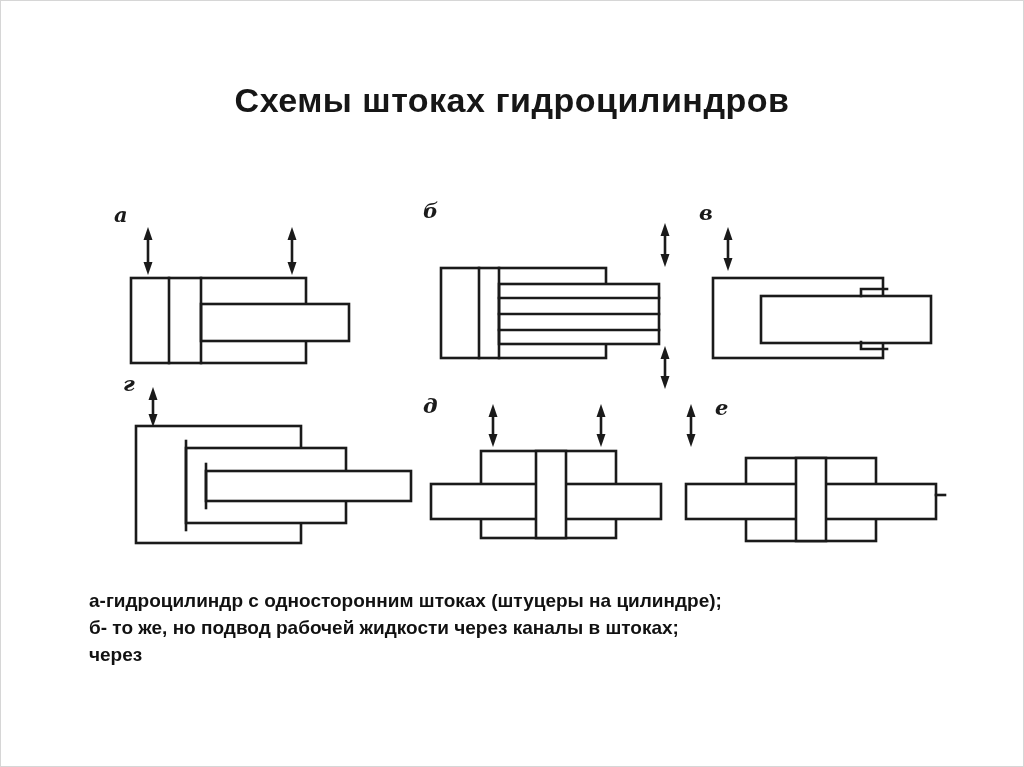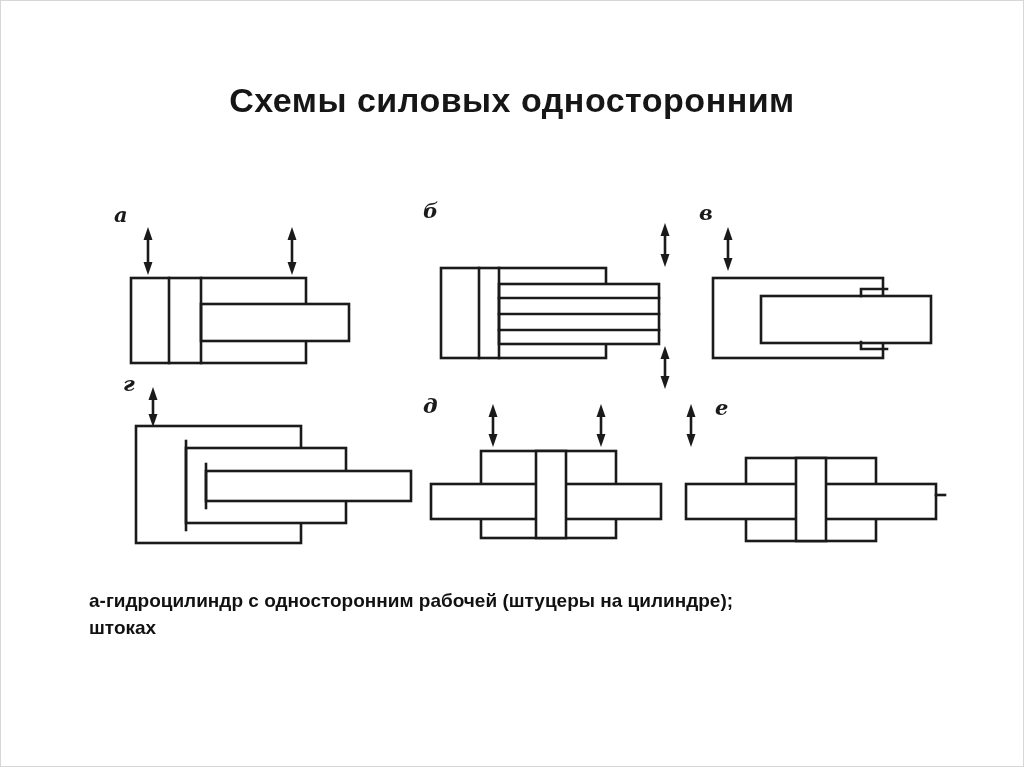--- a/index.html
+++ b/index.html
@@ -46,21 +46,21 @@
     font-weight:bold;
     line-height:27px;
     color:#111;
   }
 </style>
 </head>
 <body>
 
 <div class="page">
 
-  <h1 class="title">Схемы силовых односторонним</h1>
+  <h1 class="title">Схемы штоках гидроцилиндров</h1>
 
   <figure class="fig" style="left:110px;top:195px;width:250px;height:180px">
     <span class="fig-label" style="left:3px;top:6px">а</span>
     <svg width="250" height="180" viewBox="0 0 250 180">
       <g>
         <line x1="37" y1="42" x2="37" y2="68"></line>
         <polygon points="37,31 32.5,44 41.5,44"></polygon>
         <polygon points="37,79 32.5,66 41.5,66"></polygon>
       </g>
       <g>
@@ -157,17 +157,18 @@
         <polygon points="20,56 15.5,43 24.5,43"></polygon>
       </g>
       <rect x="75" y="67" width="130" height="83"></rect>
       <rect class="white" x="15" y="93" width="250" height="35"></rect>
       <rect class="white" x="125" y="67" width="30" height="83"></rect>
       <line x1="265" y1="104" x2="274" y2="104"></line>
     </svg>
   </figure>
 
   <div class="caption">
-    <div>а-гидроцилиндр с односторонним  рабочей  (штуцеры  на цилиндре);</div>
-    <div>штоках</div>
+    <div>а-гидроцилиндр с односторонним  штоках  (штуцеры  на цилиндре);</div>
+    <div>б- то же, но подвод рабочей жидкости через каналы в штоках;</div>
+    <div>через</div>
   </div>
 
 </div>
 
 </body></html>

